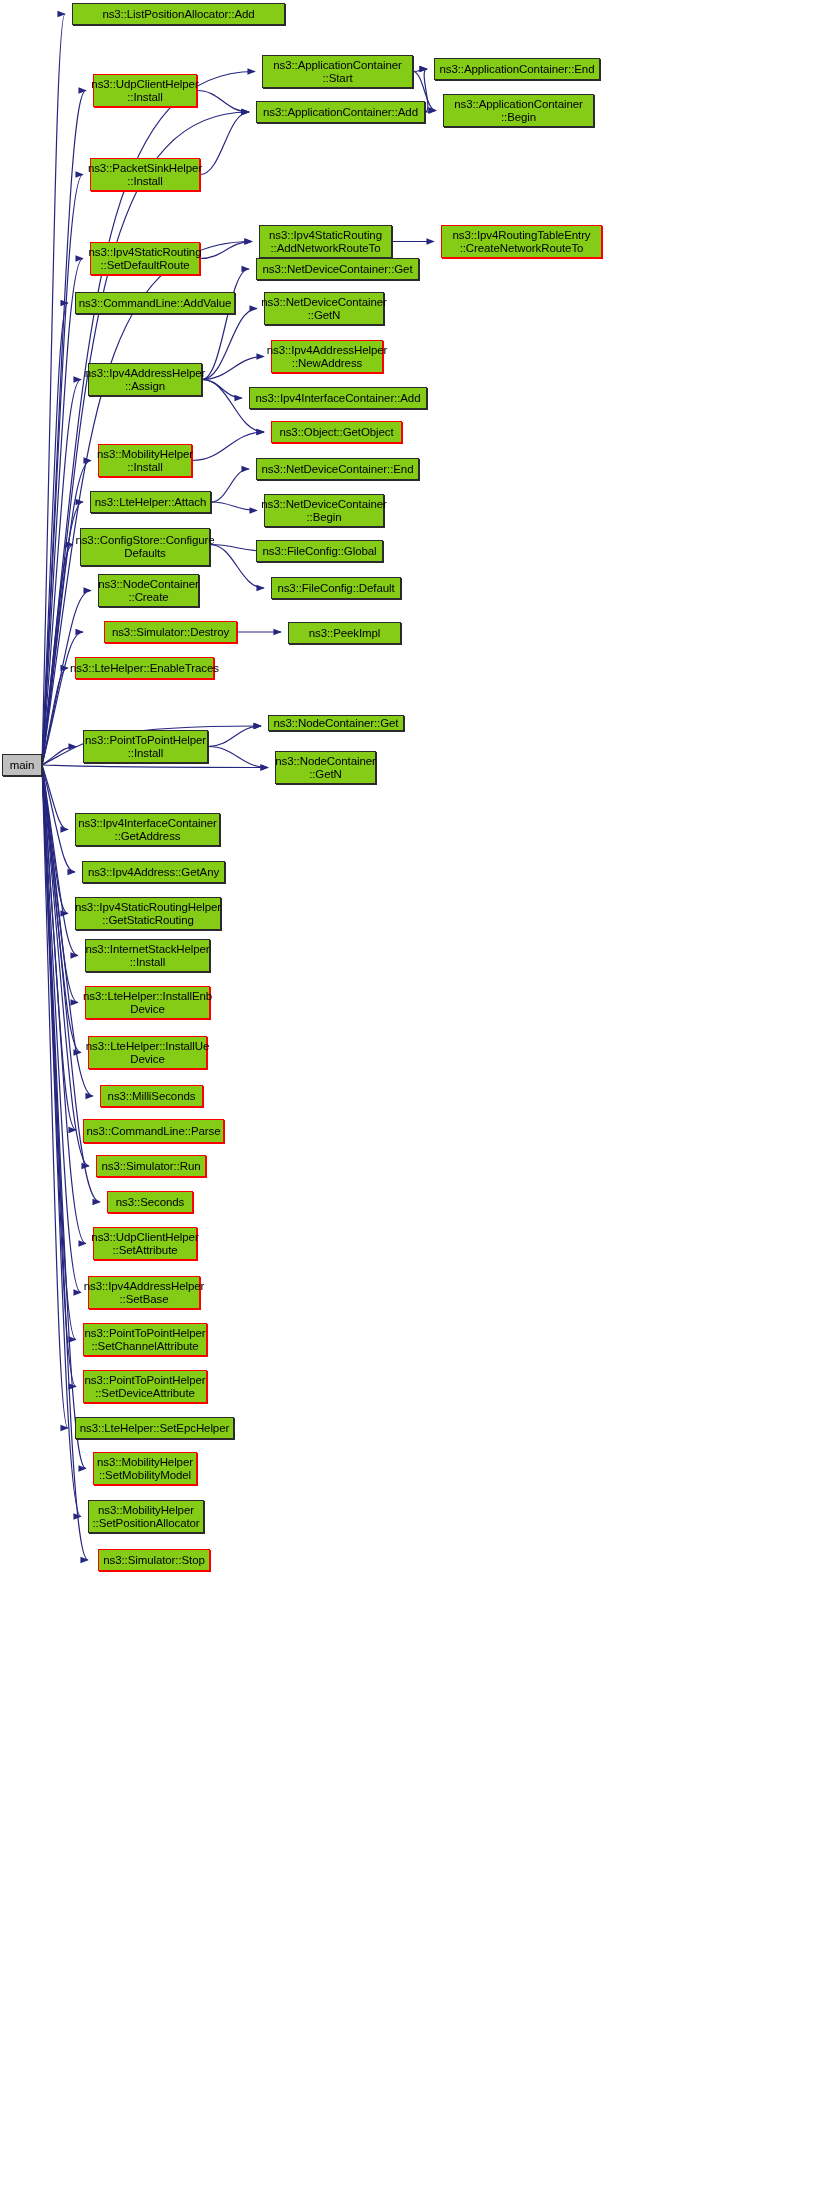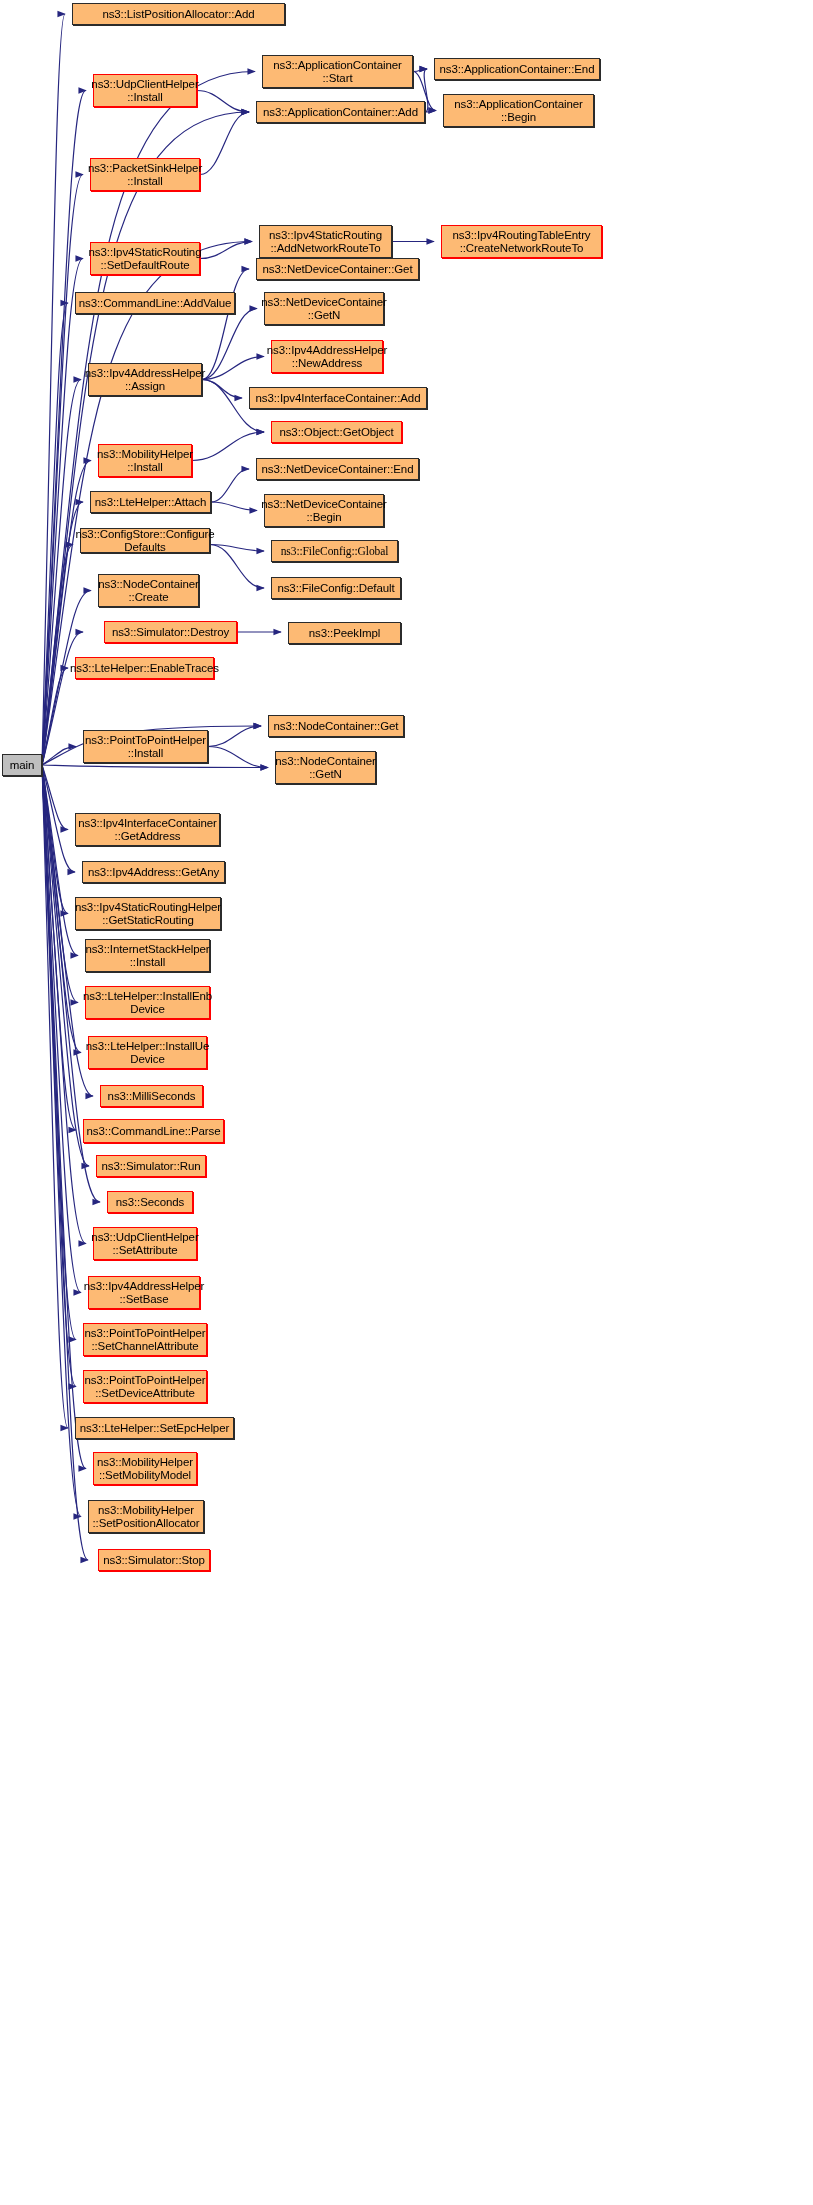--- a/index.html
+++ b/index.html
@@ -1,19 +1,19 @@
 <!DOCTYPE html>
 <html><head>
 <meta charset="utf-8">
 <style>
   html,body{margin:0;padding:0;background:#ffffff;}
   body{font-family:"Liberation Sans",sans-serif;}
   #graph{position:relative;width:813px;height:2205px;overflow:hidden;background:#fff;}
   #edges{position:absolute;left:0;top:0;width:813px;height:2205px;pointer-events:none;}
-  .node{position:absolute;box-sizing:border-box;background:#fdba74;display:flex;align-items:center;justify-content:center;text-align:center;line-height:1.12;color:#000000;font-size:11.5px;letter-spacing:-0.1px;}
+  .node{position:absolute;box-sizing:border-box;background:#84cc16;display:flex;align-items:center;justify-content:center;text-align:center;line-height:1.12;color:#000000;font-size:11.5px;letter-spacing:-0.1px;}
   .node.black{border:1px solid #2b2b2b;box-shadow:1px 1px 0 0 #2b2b2b;}
   .node.red{border:1px solid #ff0000;box-shadow:1px 1px 0 0 #ff0000;}
   .node.root{border:1px solid #2b2b2b;background:#bfbfbf;box-shadow:1px 1px 0 0 #2b2b2b;text-align:center;}
   .node span{display:block;padding:0 3px;white-space:pre-line;}
 </style>
 </head>
 <body>
 
 <div id="graph">
   <svg id="edges" xmlns="http://www.w3.org/2000/svg">
@@ -154,44 +154,44 @@
       <div class="node black" style="left: 256px; top: 458px; width: 163px; height: 22px;">
         <span>ns3::NetDeviceContainer::End</span>
       </div>
       <div class="node black" style="left: 90px; top: 491px; width: 121px; height: 22px;">
         <span>ns3::LteHelper::Attach</span>
       </div>
       <div class="node black" style="left: 264px; top: 494px; width: 120px; height: 33px;">
         <span>ns3::NetDeviceContainer
 ::Begin</span>
       </div>
-      <div class="node black" style="left: 80px; top: 528px; width: 130px; height: 25px;">
+      <div class="node black" style="left: 80px; top: 528px; width: 130px; height: 38px;">
         <span>ns3::ConfigStore::Configure
 Defaults</span>
       </div>
-      <div class="node black" style="left: 271px; top: 540px; width: 127px; height: 22px; font-family: Liberation Serif, serif;">
+      <div class="node black" style="left: 256px; top: 540px; width: 127px; height: 22px;">
         <span>ns3::FileConfig::Global</span>
       </div>
       <div class="node black" style="left: 98px; top: 574px; width: 101px; height: 33px;">
         <span>ns3::NodeContainer
 ::Create</span>
       </div>
       <div class="node black" style="left: 271px; top: 577px; width: 130px; height: 22px;">
         <span>ns3::FileConfig::Default</span>
       </div>
       <div class="node red" style="left: 90px; top: 621px; width: 133px; height: 22px; margin-left: 14px;">
         <span>ns3::Simulator::Destroy</span>
       </div>
       <div class="node black" style="left: 288px; top: 622px; width: 113px; height: 22px;">
         <span>ns3::PeekImpl</span>
       </div>
       <div class="node red" style="left: 75px; top: 657px; width: 139px; height: 22px;">
         <span>ns3::LteHelper::EnableTraces</span>
       </div>
-      <div class="node black" style="left: 268px; top: 715px; width: 136px; height: 22px;">
+      <div class="node black" style="left: 268px; top: 715px; width: 136px; height: 16px;">
         <span>ns3::NodeContainer::Get</span>
       </div>
       <div class="node black" style="left: 83px; top: 730px; width: 125px; height: 33px;">
         <span>ns3::PointToPointHelper
 ::Install</span>
       </div>
       <div class="node black" style="left: 275px; top: 751px; width: 101px; height: 33px;">
         <span>ns3::NodeContainer
 ::GetN</span>
       </div>

